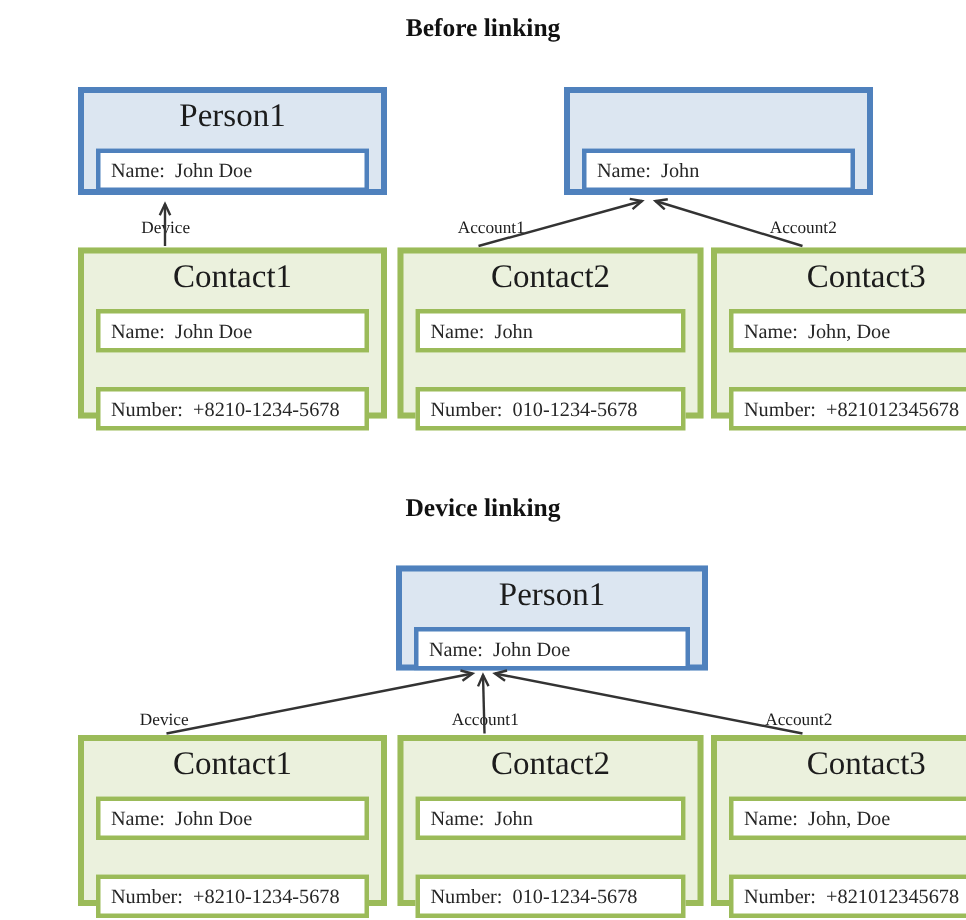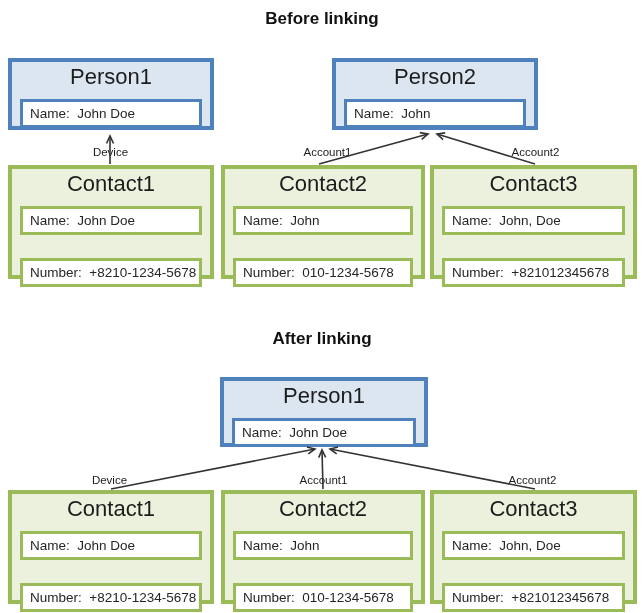--- a/index.html
+++ b/index.html
@@ -2,36 +2,37 @@
 <html style="--person-border: #4f81bd; --person-fill: #dce6f1; --contact-border: #9bbb59; --contact-fill: #ebf1dd; --arrow: #333333;"><head>
 <meta charset="utf-8">
 <style>
   html, body { margin: 0; padding: 0; background: #ffffff; }
   * { box-sizing: border-box; }
   .canvas {
     position: relative;
     width: 644px;
     height: 613px;
     background: #ffffff;
-    font-family: Liberation Sans, sans-serif;
+    font-family: Liberation Serif, serif;
     color: #202020;
     overflow: hidden;
   }
   .heading {
     position: absolute;
     left: 0; width: 644px;
     text-align: center;
     font-size: 17px;
     font-weight: bold;
     color: #111111;
   }
   .entity {
     position: absolute;
     border-style: solid;
     border-width: 4px;
+    margin-left: 44px;
   }
   .person {
     background: var(--person-fill, #dce6f1);
     border-color: var(--person-border, #4f81bd);
   }
   .contact {
     background: var(--contact-fill, #ebf1dd);
     border-color: var(--contact-border, #9bbb59);
   }
   .entity-title {
@@ -80,21 +81,20 @@
 <div class="canvas">
 
   <div class="heading" style="top:9px;">Before linking</div>
 
   <div class="entity person" style="left:8px; top:58px; width:206px; height:72px;">
     <div class="entity-title">Person1</div>
     <div class="field">Name:  John Doe</div>
   </div>
 
   <div class="entity person" style="left:332px; top:58px; width:206px; height:72px;">
-    <div class="entity-title">Person2</div>
     <div class="field">Name:  John</div>
   </div>
 
   <div class="link-label" style="top:145px; left:8px; width:205px;">Device</div>
   <div class="link-label" style="top:145px; left:221px; width:213px;">Account1</div>
   <div class="link-label" style="top:145px; left:430px; width:211px;">Account2</div>
 
   <div class="entity contact" style="left:8px; top:165px; width:206px; height:114px;">
     <div class="entity-title">Contact1</div>
     <div class="field field-name">Name:  John Doe</div>
@@ -106,21 +106,21 @@
     <div class="field field-name">Name:  John</div>
     <div class="field field-number">Number:  010-1234-5678</div>
   </div>
 
   <div class="entity contact" style="left:430px; top:165px; width:207px; height:114px;">
     <div class="entity-title">Contact3</div>
     <div class="field field-name">Name:  John, Doe</div>
     <div class="field field-number">Number:  +821012345678</div>
   </div>
 
-  <div class="heading" style="top:329px;">After linking</div>
+  <div class="heading" style="top:329px;">Device linking</div>
 
   <div class="entity person" style="left:220px; top:377px; width:208px; height:70px;">
     <div class="entity-title">Person1</div>
     <div class="field">Name:  John Doe</div>
   </div>
 
   <div class="link-label" style="top:473px; left:8px; width:203px;">Device</div>
   <div class="link-label" style="top:473px; left:221px; width:205px;">Account1</div>
   <div class="link-label" style="top:473px; left:430px; width:205px;">Account2</div>
 

